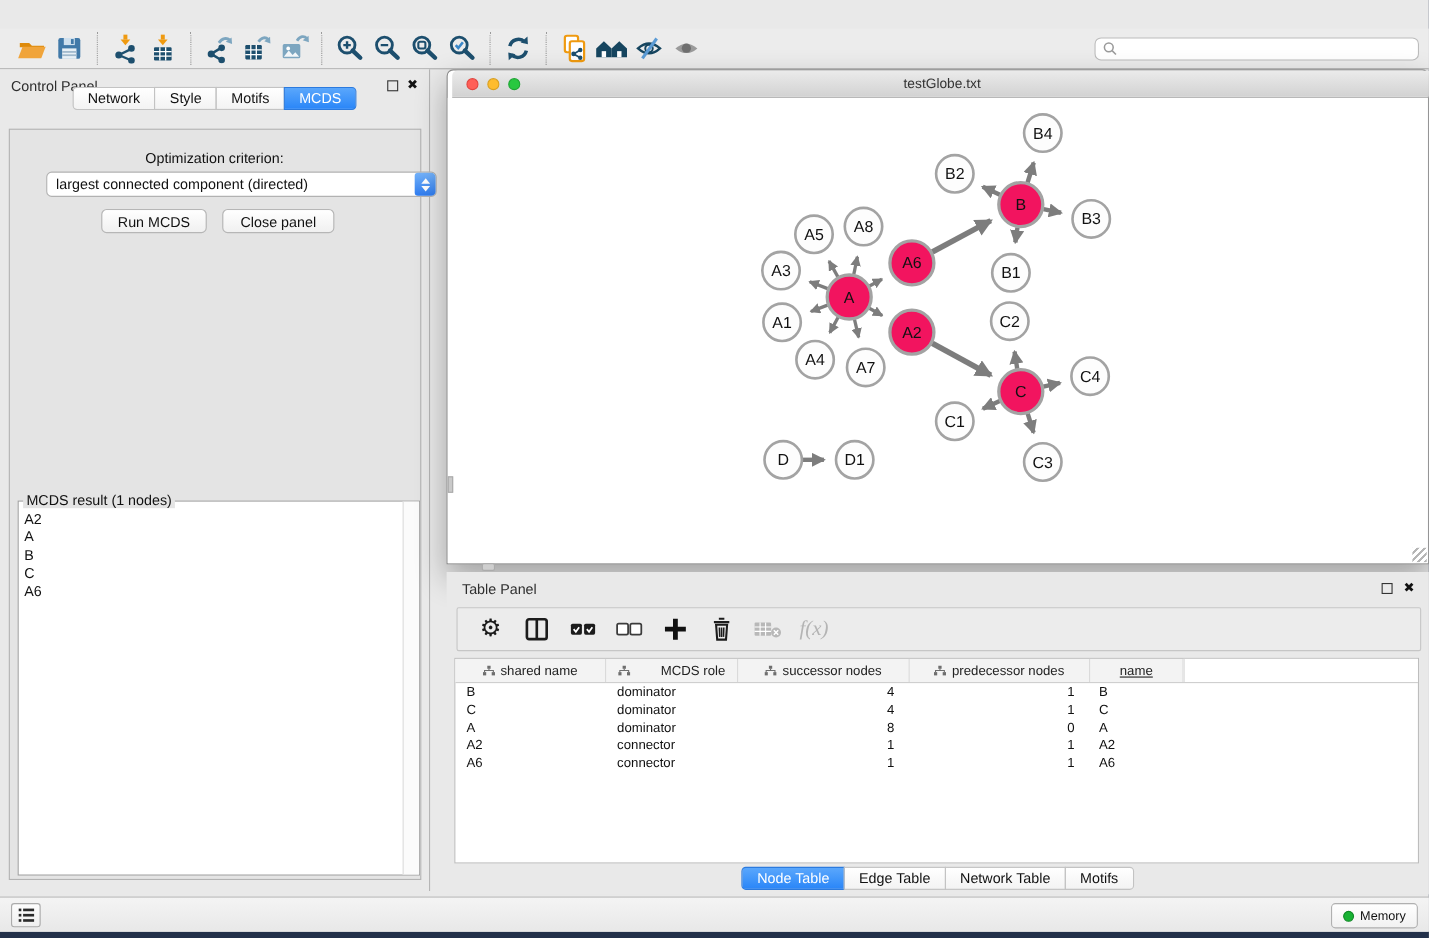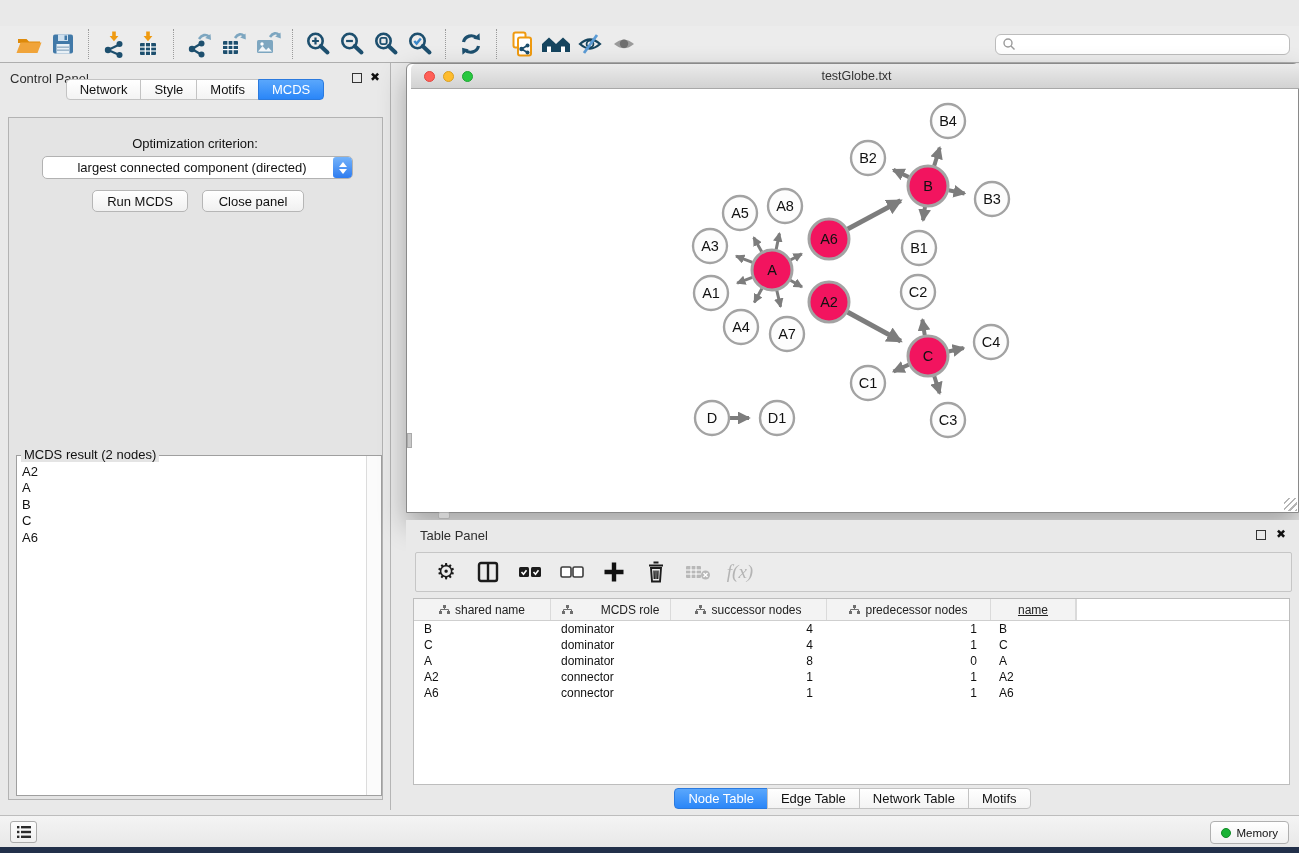--- a/index.html
+++ b/index.html
@@ -40,22 +40,22 @@
   .seg-row { position:absolute; left:0; width:100%; display:flex; justify-content:center; }
   .cp-tabs { top:16px; }
   .seg { padding:2px 13px; height:21px; font-size:13px; color:#111; background:linear-gradient(#ffffff,#f3f3f3);
     border:1px solid #c3c3c3; margin-left:-1px; display:flex; align-items:center; }
   .seg:first-child { border-radius:4px 0 0 4px; margin-left:0; }
   .seg:last-child { border-radius:0 4px 4px 0; }
   .seg-active { background:linear-gradient(#5aa7fc,#2a86f8); color:#fff; border-color:#2b7ade; }
 
   .cp-box { position:absolute; left:8px; top:54px; width:375px; height:683px; border:1px solid #b3b3b3; background:#e4e4e4; }
   .opt-label { position:absolute; left:0; top:73px; width:100%; text-align:center; font-size:13px; color:#111; }
-  .dropdown { position:absolute; left:42px; top:93px; width:311px; height:23px; background:#fff; border:1px solid #b2b2b2;
-    border-radius:5px; display:flex; align-items:center;text-align:center; }
+  .dropdown { position:absolute; left:42px; top:93px; width:355px; height:23px; background:#fff; border:1px solid #b2b2b2;
+    border-radius:5px; display:flex; align-items:center; }
   .dd-text { flex:1; font-size:13px; color:#111; padding-left:8px; white-space:nowrap; overflow:hidden; }
   .dd-stepper { width:19px; height:21px; border-radius:3px 4px 4px 3px; background:linear-gradient(#74b3fa,#2e7cf0);
     display:flex; flex-direction:column; align-items:center; justify-content:center; gap:2px; }
   .chev-up { width:0; height:0; border-left:4px solid transparent; border-right:4px solid transparent; border-bottom:5px solid #fff; }
   .chev-dn { width:0; height:0; border-left:4px solid transparent; border-right:4px solid transparent; border-top:5px solid #fff; }
   .btn { position:absolute; height:22px; background:linear-gradient(#ffffff,#f0f0f0); border:1px solid #b6b6b6;
     border-radius:5px; font-size:13px; color:#111; display:flex; align-items:center; justify-content:center; }
   .btn-run { left:92px; top:127px; width:96px; }
   .btn-close { left:202px; top:127px; width:102px; }
 
@@ -287,21 +287,21 @@
     <div class="dropdown">
       <div class="dd-text">largest connected component (directed)</div>
       <div class="dd-stepper">
         <div class="chev-up"></div>
           <div class="chev-dn"></div>
       </div>
     </div>
     <div class="btn btn-run">Run MCDS</div>
     <div class="btn btn-close">Close panel</div>
     <div class="result-box">
-      <div class="result-legend">MCDS result (2 nodes)</div>
+      <div class="result-legend">MCDS result (1 nodes)</div>
       <div class="result-list">
           <div class="result-item">A2</div>
           <div class="result-item">A</div>
           <div class="result-item">B</div>
           <div class="result-item">C</div>
           <div class="result-item">A6</div>
         </div>
       <div class="result-scroll"></div>
     </div>
   </div>

